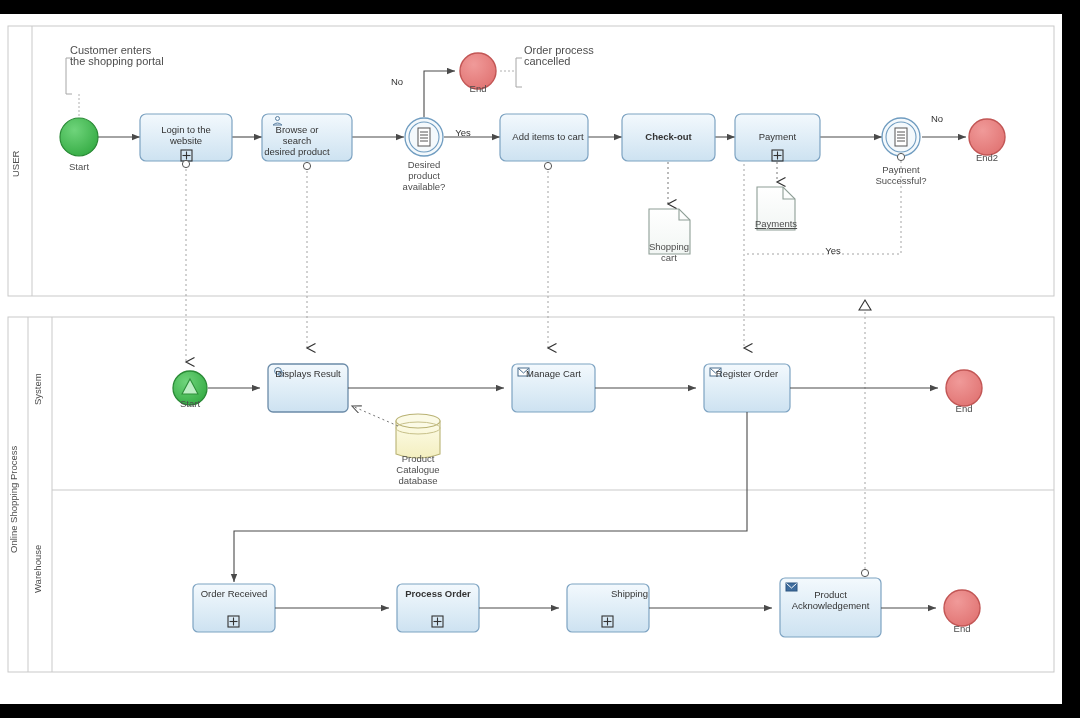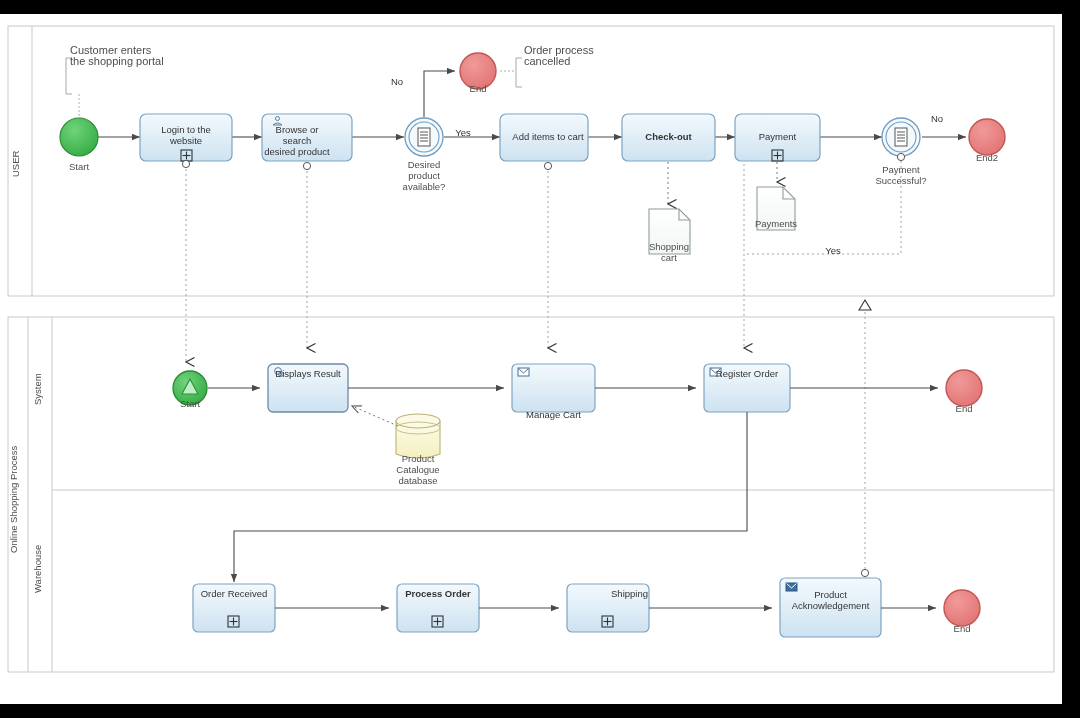--- a/index.html
+++ b/index.html
@@ -366,27 +366,27 @@
     <div class="lbl" style="left:868px; top:150px; width:66px;">Payment
 Successful?</div>
 
     <div class="lbl flowlabel" style="left:382px; top:62px; width:30px;">No</div>
     <div class="lbl flowlabel" style="left:448px; top:113px; width:30px;">Yes</div>
     <div class="lbl flowlabel" style="left:922px; top:99px; width:30px;">No</div>
     <div class="lbl flowlabel" style="left:818px; top:231px; width:30px;">Yes</div>
 
     <div class="lbl" style="left:638px; top:227px; width:62px;">Shopping
 cart</div>
-    <div class="lbl" style="left:744px; top:204px; width:64px;">Payments</div>
+    <div class="lbl" style="left:744px; top:204px; width:64px;text-decoration:underline;">Payments</div>
 
     <div class="lbl" style="left:160px; top:384px; width:60px;">Start</div>
     <div class="lbl" style="left:934px; top:389px; width:60px;">End</div>
 
     <div class="lbl task" style="left:269px; top:354px; width:78px;">Displays Result</div>
-    <div class="lbl task" style="left:513px; top:354px; width:81px;margin-top:41px;">Manage Cart</div>
+    <div class="lbl task" style="left:513px; top:354px; width:81px;">Manage Cart</div>
     <div class="lbl task" style="left:705px; top:354px; width:84px;">Register Order</div>
 
     <div class="lbl" style="left:386px; top:439px; width:64px;">Product
 Catalogue
 database</div>
 
     <div class="lbl task" style="left:194px; top:574px; width:80px;">Order Received</div>
     <div class="lbl task" style="left:398px; top:574px; width:80px;font-weight:bold;">Process Order</div>
     <div class="lbl task" style="left:568px; top:574px; width:80px;text-align:right;">Shipping</div>
     <div class="lbl task" style="left:781px; top:575px; width:99px;">Product

